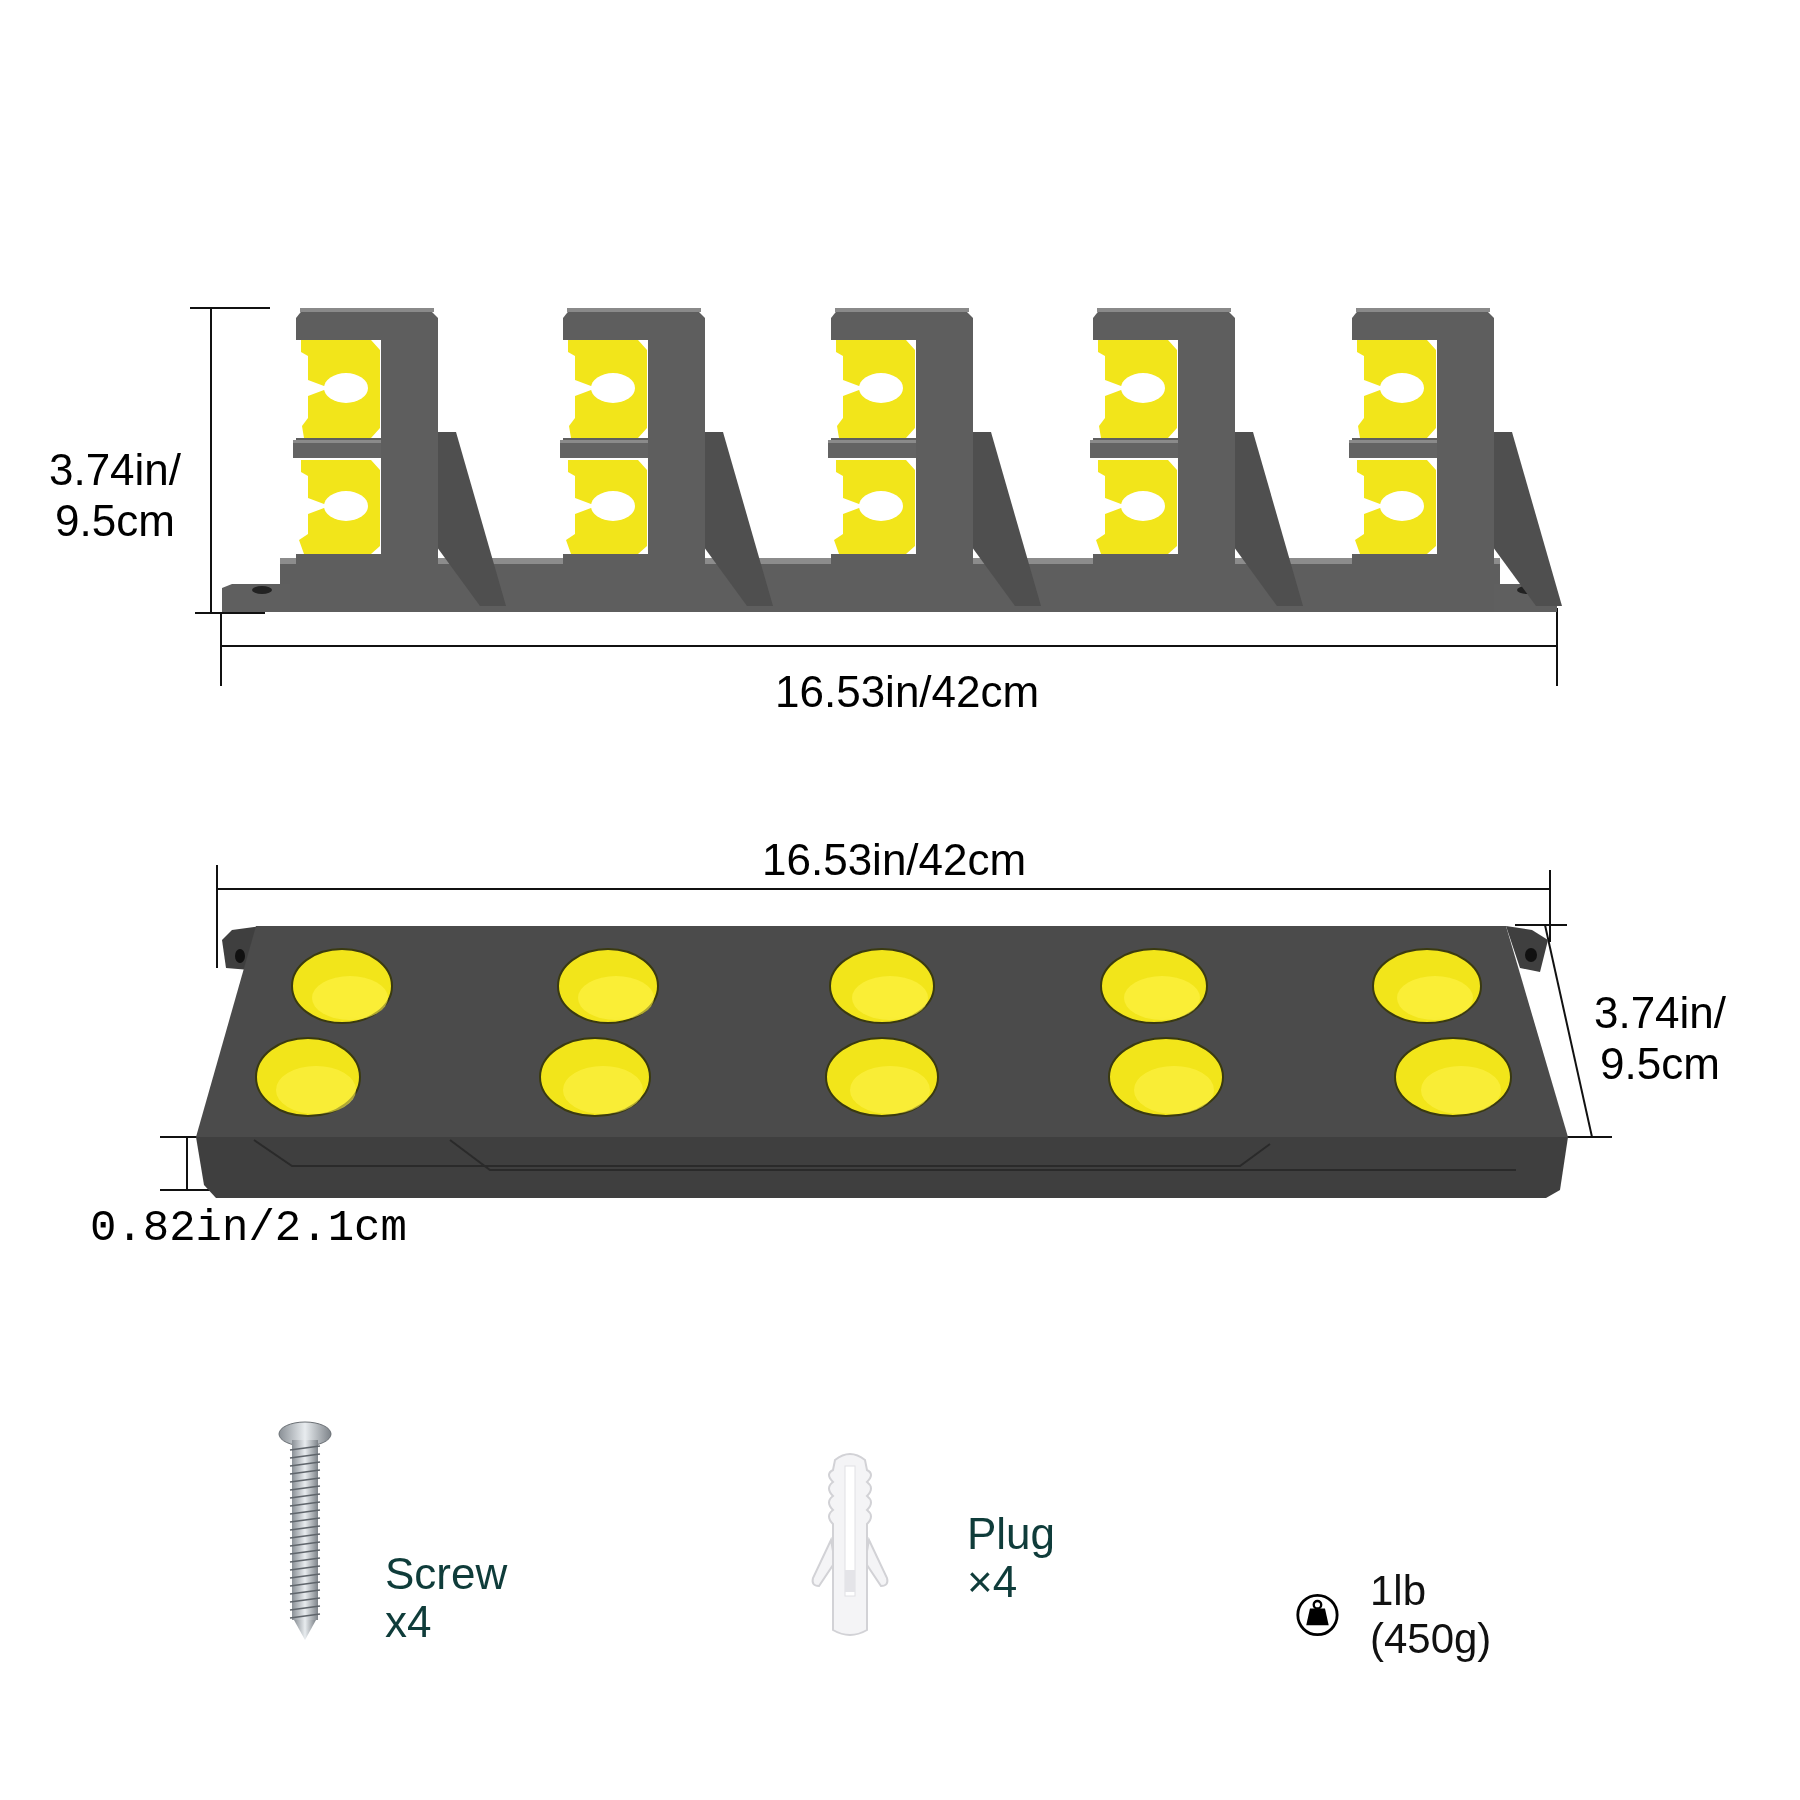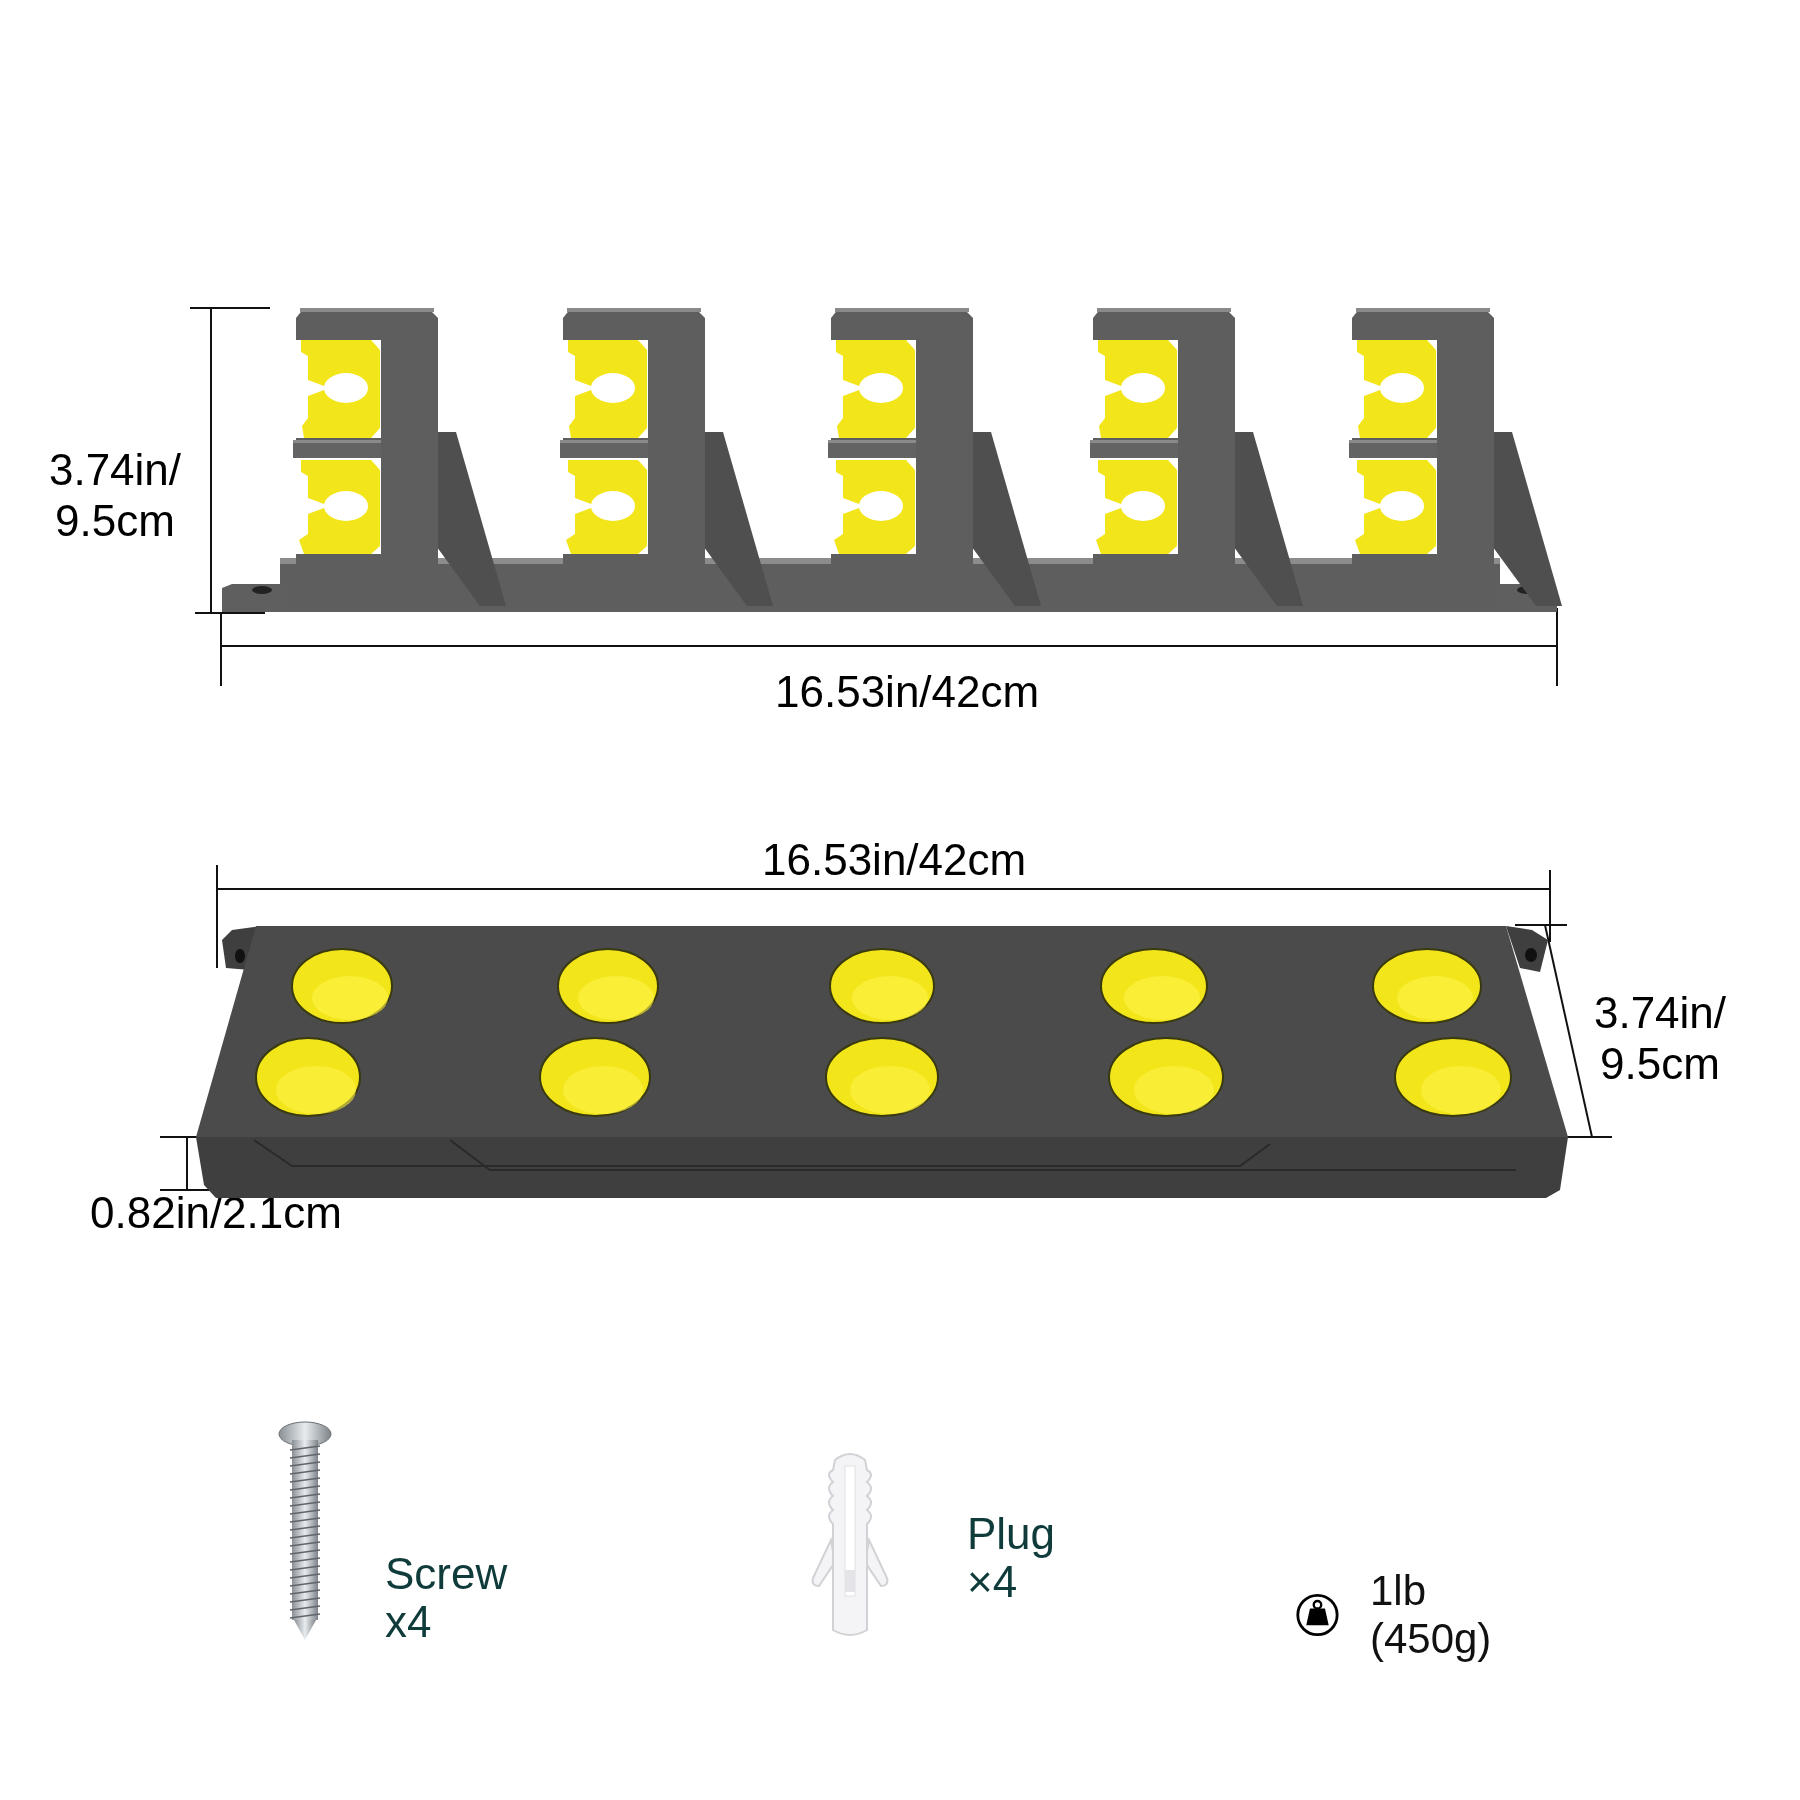--- a/index.html
+++ b/index.html
@@ -83,21 +83,21 @@
   </svg>
   <div class="line" style="left:1540px;top:416px;width:72px;height:2px;"></div>
   <div class="dim-text" style="left:1585px;top:268px;text-align:center;width:150px;">
     <div>3.74in/</div>
     <div>9.5cm</div>
   </div>
 
   <div class="line" style="left:160px;top:416px;width:58px;height:2px;"></div>
   <div class="line" style="left:186px;top:416px;width:2px;height:54px;"></div>
   <div class="line" style="left:160px;top:469px;width:64px;height:2px;"></div>
-  <div class="dim-text" style="left:90px;top:468px;">0.82in/2.1cm</div>
+  <div class="dim-text" style="left:90px;top:483px;font-family:Liberation Mono, monospace;">0.82in/2.1cm</div>
 
   <svg class="abs" style="left:0;top:0;" width="1800" height="600" viewBox="0 720 1800 600">
 
     <path d="M222,940 L232,930 L262,926 L250,970 L226,968 Z" fill="#3f3f3f"></path>
     <ellipse cx="240" cy="956" rx="5" ry="7" fill="#111"></ellipse>
     <path d="M1506,926 L1532,930 L1548,940 L1540,972 L1520,968 Z" fill="#3f3f3f"></path>
     <ellipse cx="1531" cy="955" rx="6" ry="7" fill="#111"></ellipse>
 
     <polygon points="256,926 1506,926 1568,1137 196,1137" fill="#4b4b4b"></polygon>
 

